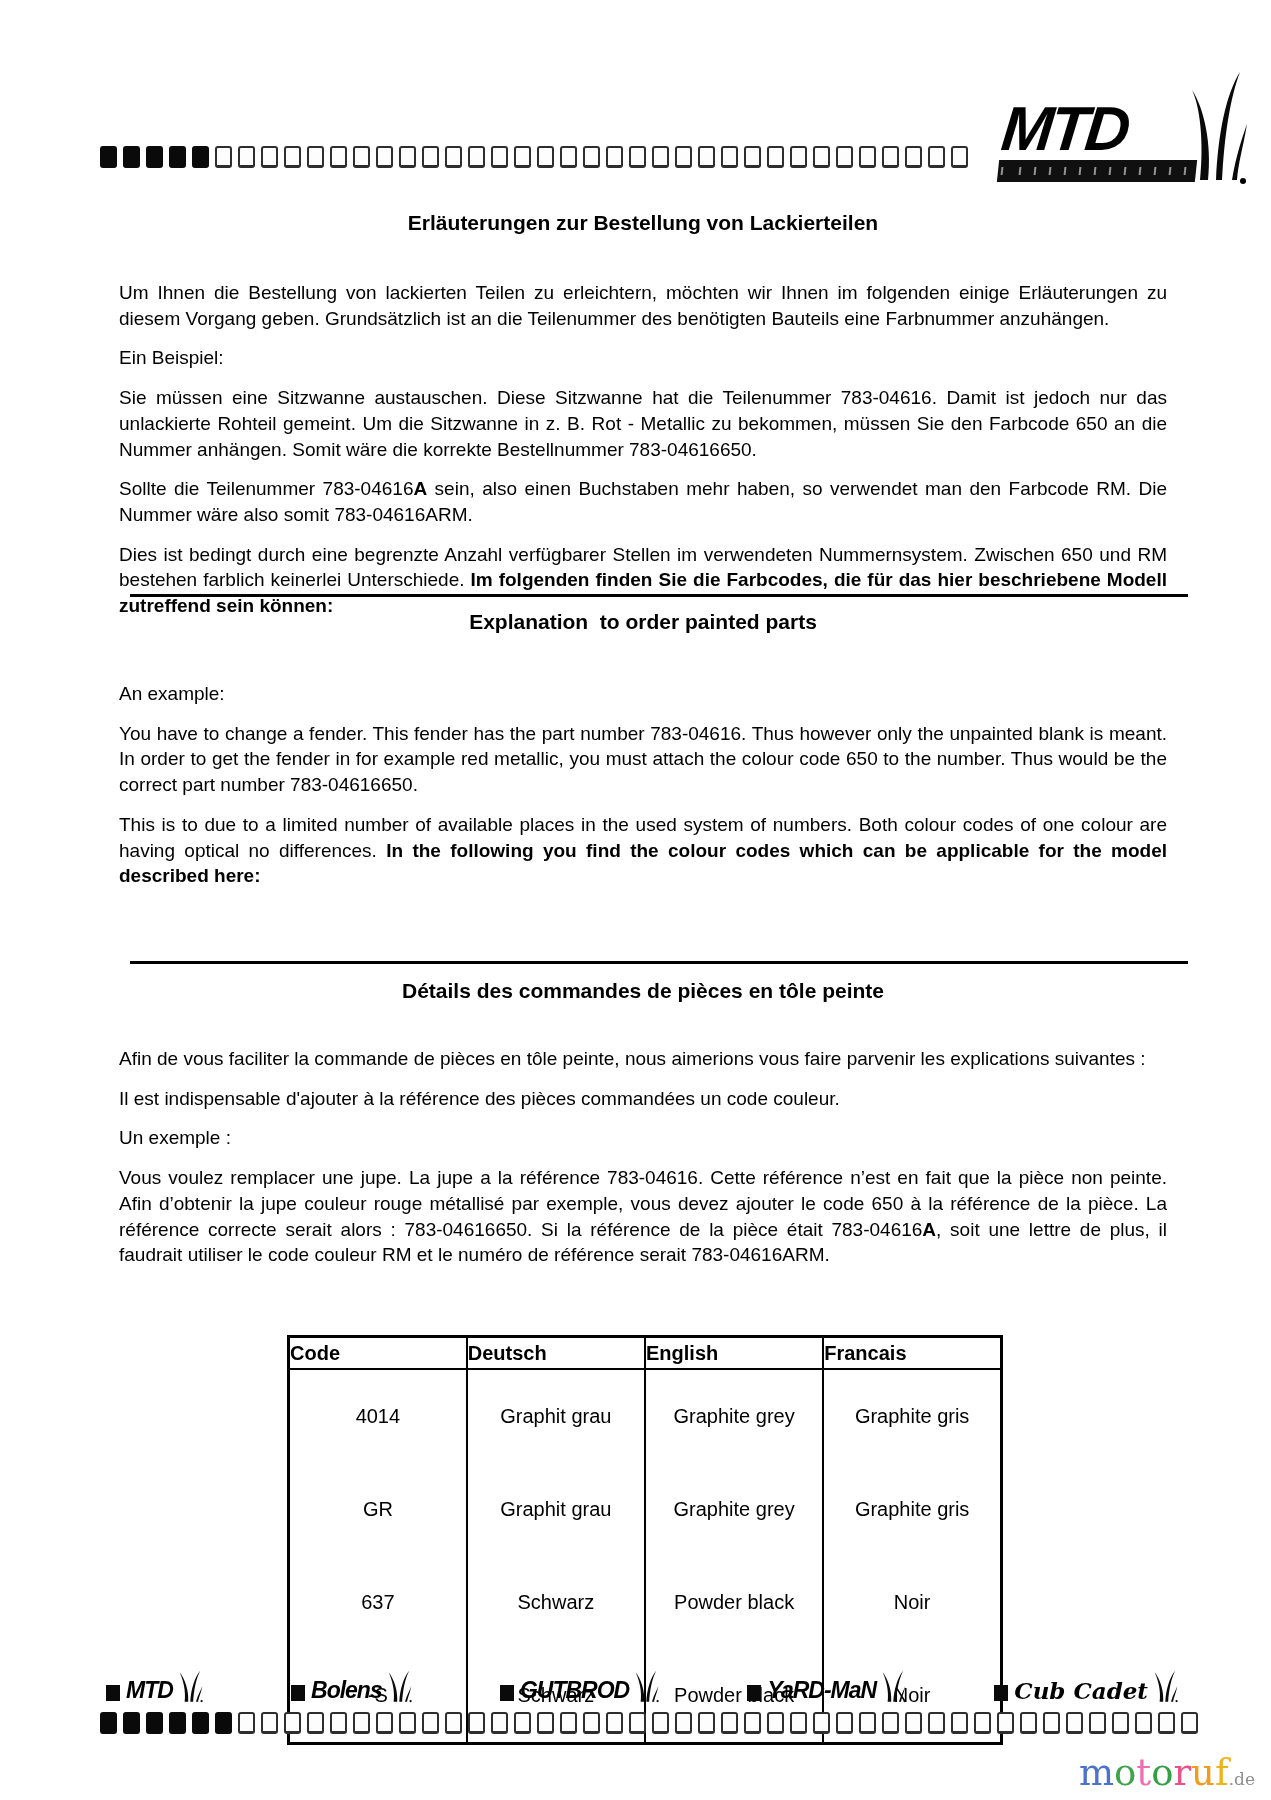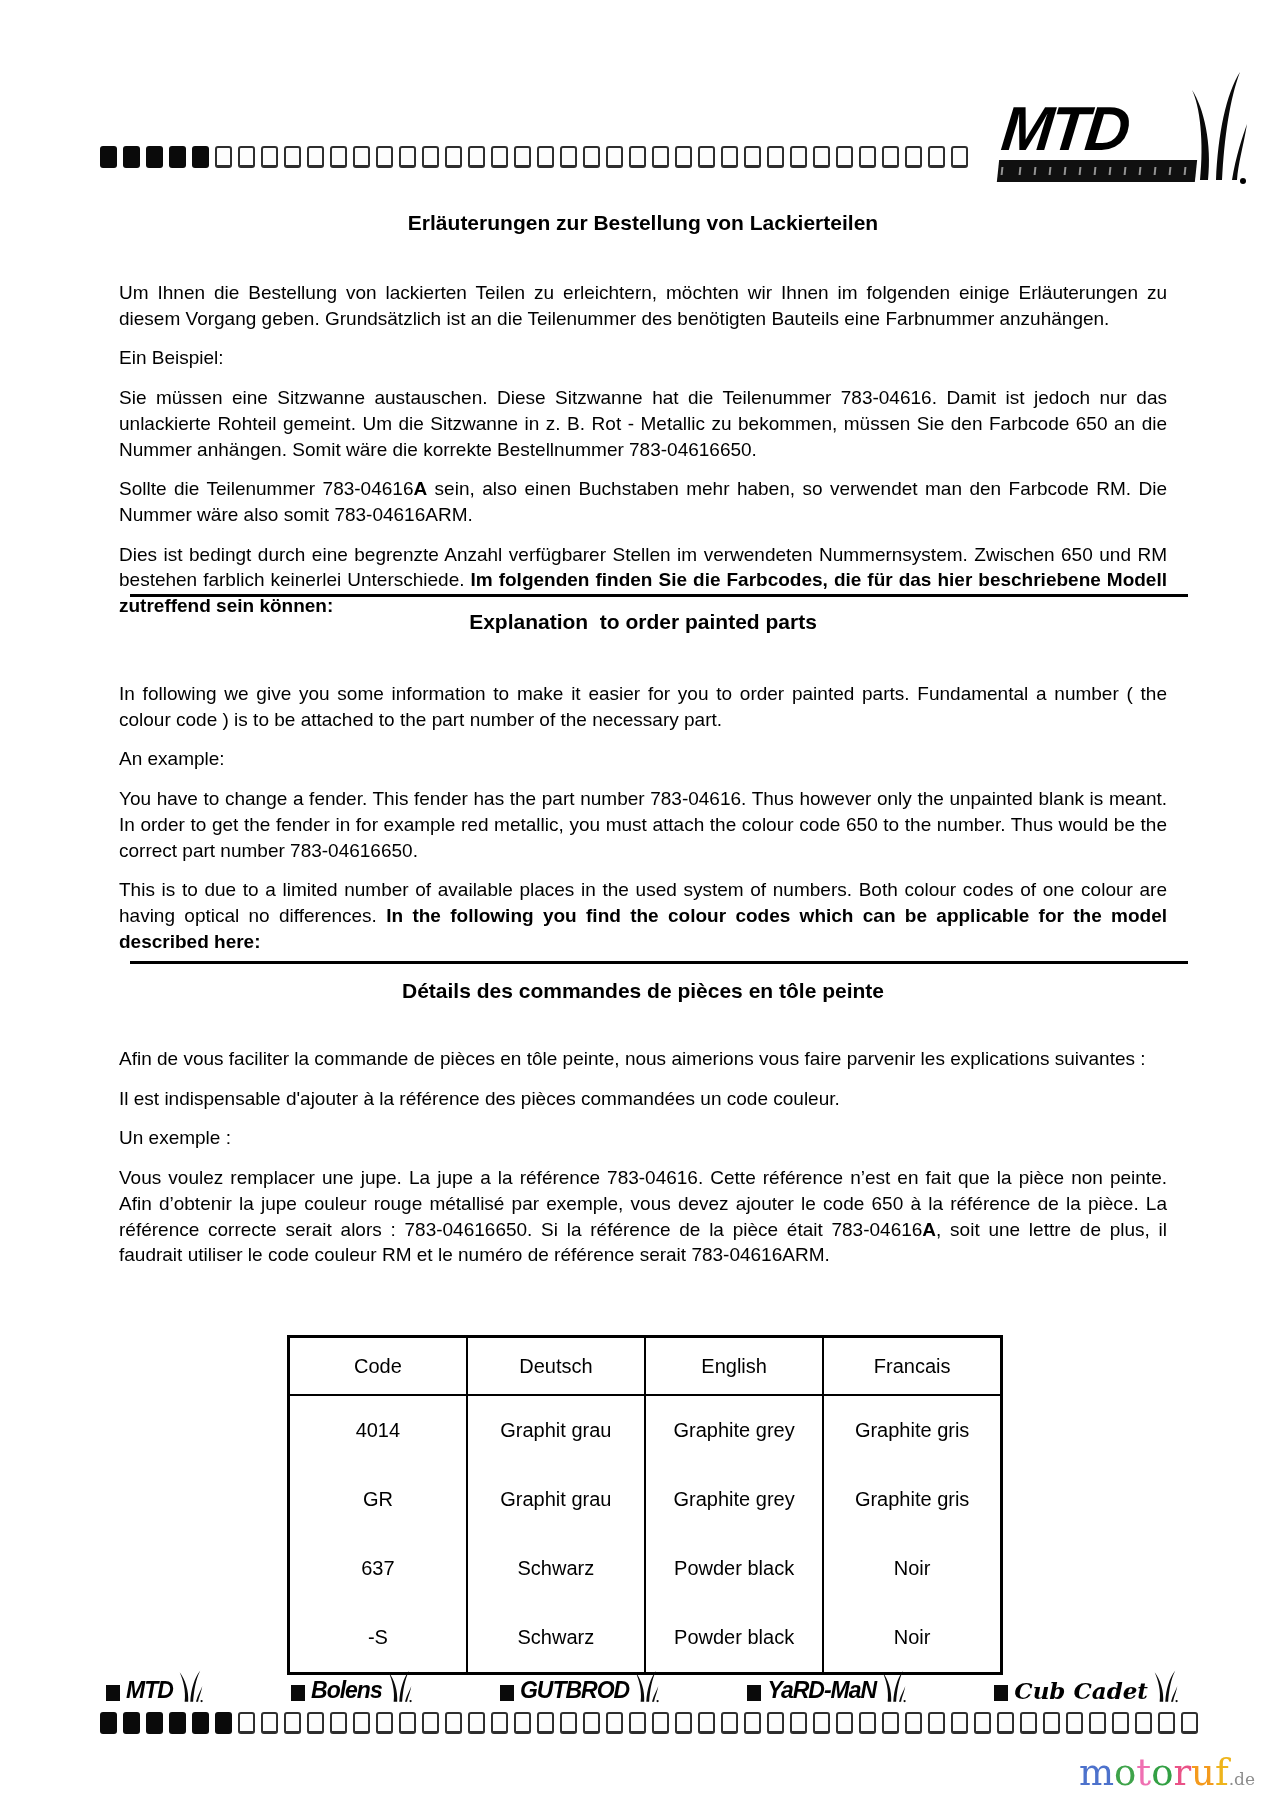--- a/index.html
+++ b/index.html
@@ -47,26 +47,26 @@
   .textblock { position:absolute; left:105px; width:1076px; }
   .t-de { top:266px; }
   .t-en { top:667px; }
   .t-fr { top:1032px; }
   .textblock p { margin:14px; font-size:19px; line-height:25.7px; text-align:justify; }
 
   
   .table-wrap { position:absolute; left:287px; top:1335px; }
   table.codes { border-collapse:collapse; width:716px; border:3px solid #000; table-layout:fixed; }
   table.codes th {
-    border:2px solid #000; height:30px; font-size:20px; font-weight:normal;
-    text-align:center; padding:13px;
+    border:2px solid #000; height:30px; font-size:20px; font-weight:bold;
+    text-align:left; padding:0;
   }
   table.codes td {
     border-left:2px solid #000; border-right:2px solid #000;
-    height:61px; font-size:20px; text-align:center; vertical-align:middle; padding:4px;
+    height:61px; font-size:20px; text-align:center; vertical-align:middle; padding:16px;
   }
 
   
   .brands { position:absolute; left:106px; top:1668px; width:1072px;
             display:flex; justify-content:space-between; align-items:flex-end; height:36px; }
   .brand { display:flex; align-items:flex-end; gap:6px; }
   .brand .bullet { width:14px; height:16px; background:#0a0a0a; margin-bottom:3px; }
   .brand .label { font-size:23px; font-weight:900; font-style:italic; letter-spacing:-1px;
                   line-height:1; padding-bottom:2px; }
   .brand-4 .label { font-family:"DejaVu Serif", serif; font-weight:bold; letter-spacing:0; }
@@ -140,21 +140,20 @@
     <p><span>Ein Beispiel:</span></p>
     <p><span>Sie müssen eine Sitzwanne austauschen. Diese Sitzwanne hat die Teilenummer 783-04616. Damit ist jedoch nur das unlackierte Rohteil gemeint. Um die Sitzwanne in z. B. Rot - Metallic zu bekommen, müssen Sie den Farbcode 650 an die Nummer anhängen. Somit wäre die korrekte Bestellnummer 783-04616650.</span></p>
     <p><span>Sollte die Teilenummer 783-04616</span><b>A</b><span> sein, also einen Buchstaben mehr haben, so verwendet man den Farbcode RM. Die Nummer wäre also somit 783-04616ARM.</span></p>
     <p><span>Dies ist bedingt durch eine begrenzte Anzahl verfügbarer Stellen im verwendeten Nummernsystem. Zwischen 650 und RM bestehen farblich keinerlei Unterschiede. </span><b>Im folgenden finden Sie die Farbcodes, die für das hier beschriebene Modell zutreffend sein können:</b></p>
   </div>
 
   <div class="rule rule-1"></div>
 
   <div class="heading h-en">Explanation  to order painted parts</div>
   <div class="textblock t-en">
-    <p><span>In following we give you some information to make it easier for you to order painted parts. Fundamental a number ( the colour code ) is to be attached to the part number of the necessary part.</span></p>
     <p><span>An example:</span></p>
     <p><span>You have to change a fender. This fender has the part number 783-04616.  Thus however only the unpainted blank is meant. In order to get the fender in for example red metallic, you must attach the colour code 650 to the number. Thus would be the correct part number 783-04616650.</span></p>
     <p><span>This is to due to a limited number of available places in the used system of numbers. Both colour codes of one colour are having optical no differences. </span><b>In the following you find the colour codes which can be applicable for the model described here:</b></p>
   </div>
 
   <div class="rule rule-2"></div>
 
   <div class="heading h-fr">Détails des commandes de pièces en tôle peinte</div>
   <div class="textblock t-fr">
     <p><span>Afin de vous faciliter la commande de pièces en tôle peinte, nous aimerions vous faire parvenir les explications suivantes :</span></p>

